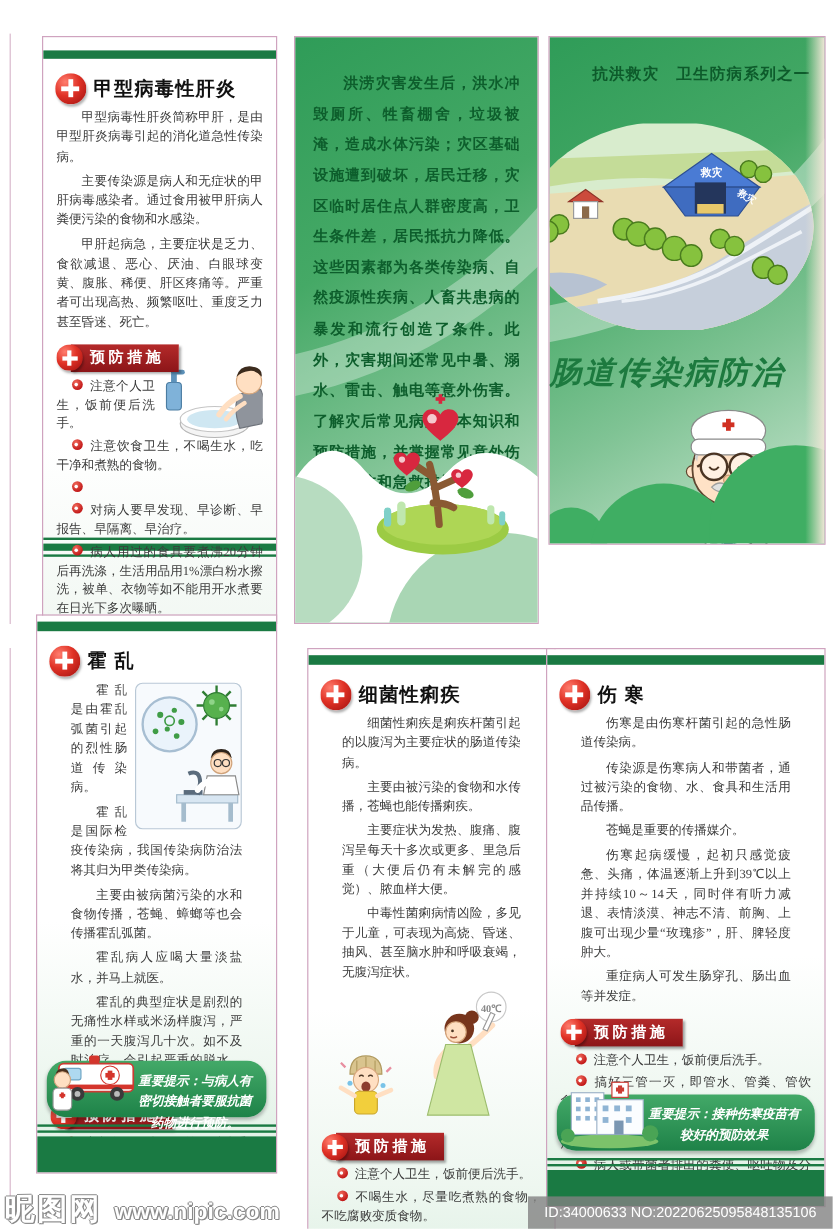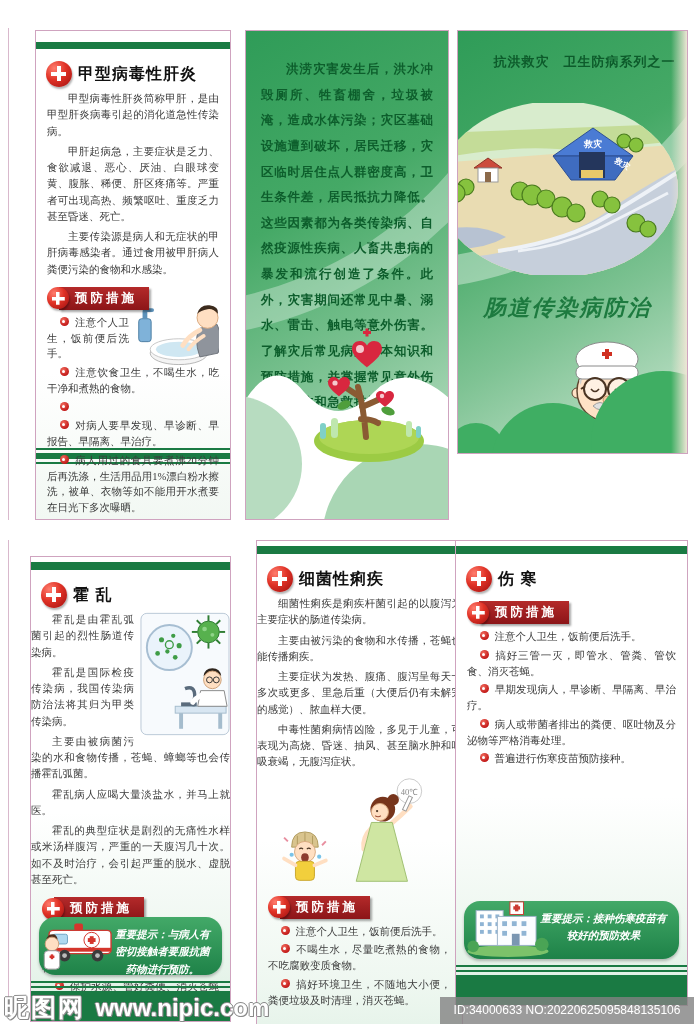--- a/index.html
+++ b/index.html
@@ -5,36 +5,36 @@
   html,body{margin:0;padding:0;background:#fff;}
   body{width:694px;height:1024px;position:relative;overflow:hidden;
        font-family:"Liberation Serif", serif;}
   .panel{position:absolute;box-sizing:border-box;border:1px solid #cfa3bf;background:#fff;overflow:hidden;}
   .vline{position:absolute;width:1px;background:#d9b8cc;}
   
   #t1{left:35px;top:30px;width:196px;height:490px;background:linear-gradient(180deg,#fff 70%,#f2f8f3 100%);}
   #t2{left:245px;top:30px;width:204px;height:490px;background:linear-gradient(150deg,#2f9c58 0%,#45a966 35%,#7fc394 65%,#cfe8d5 100%);}
   #t3{left:457px;top:30px;width:231px;height:424px;background:linear-gradient(150deg,#2f9c58 0%,#45a966 35%,#7fc394 65%,#cfe8d5 100%);}
   
-  #b1{left:30px;top:556px;width:201px;height:466px;}
+  #b1{left:30px;top:512px;width:201px;height:466px;}
   #b2{left:256px;top:540px;width:207px;height:546px;}
   #b3{left:455px;top:540px;width:233px;height:466px;}
   #b1,#b2,#b3{background:linear-gradient(180deg,#fff 0%,#fff 55%,#eef7f0 82%,#dcefe2 100%);}
   .greenbar{height:7px;background:#1a7a43;margin-top:11px;}
   .topbar{height:8px;background:#1a7a43;margin-top:5px;}
   .dtitle{display:flex;align-items:center;margin:12px 10px 4px;}
   .dtitle h2{margin:0 0 0 6px;font-family:"Liberation Sans",sans-serif;font-size:16px;font-weight:bold;color:#111;letter-spacing:1px;}
   .cross-badge{display:inline-block;width:26px;height:26px;border-radius:50%;flex:0 0 26px;
     background:linear-gradient(#fff,#fff) 50% 50%/58% 16% no-repeat,
                linear-gradient(#fff,#fff) 50% 50%/16% 58% no-repeat,
                radial-gradient(circle at 32% 28%,#ff7d6e 0%,#e03226 45%,#9d0f0f 100%);
     box-shadow:1px 2px 2px rgba(0,0,0,.3);}
   .cross-badge.sm{width:22px;height:22px;flex:0 0 22px;position:relative;z-index:2;}
   .para{font-size:10.5px;line-height:1.55;text-indent:2em;text-align:justify;color:#3b3b3b;margin:4px 0;}
-  .flow{margin:0 0;}
+  .flow{margin:0 28px;}
   .t1flow{margin:0 11px;}
   .prev-header{display:flex;align-items:center;margin:9px 11px 5px;position:relative;z-index:3;}
   .prev-box{background:linear-gradient(180deg,#b42a2a,#8c1518);color:#fff;
     font-family:"Liberation Sans",sans-serif;font-weight:bold;font-size:12.5px;letter-spacing:3px;
     padding:3px 12px 3px 16px;margin-left:-10px;box-shadow:2px 2px 2px rgba(0,0,0,.35);}
   .plist{margin:0 11px;position:relative;z-index:1;}
   .li{font-size:10.5px;line-height:1.5;text-indent:1.2em;text-align:justify;color:#3b3b3b;margin:3px 0;}
   .bullet{display:inline-block;width:9px;height:9px;border-radius:50%;margin-right:6px;position:relative;
     background:radial-gradient(circle at 35% 30%,#f0685a,#c01616 75%);}
   .bullet::after{content:"";position:absolute;left:2px;top:3px;width:3px;height:3px;border-radius:50%;background:#fff;}
@@ -47,63 +47,63 @@
   #t2 .arc{width:760px;height:760px;border:34px solid rgba(255,255,255,.32);left:-500px;top:-520px;}
   #t3 .arc{width:760px;height:760px;border:30px solid rgba(255,255,255,.38);left:-480px;top:-560px;}
   .intro-text{position:relative;z-index:2;margin:26px 15px 0;font-size:12.5px;line-height:2.05;
     text-indent:2em;text-align:justify;color:#0d5e2c;font-weight:bold;}
   .cloud{position:absolute;left:0;right:0;bottom:0;height:175px;z-index:2;}
   .treeimg{position:absolute;right:14px;bottom:52px;z-index:3;}
   
   .series{position:relative;z-index:3;margin:22px 6px 0 30px;text-align:center;
     font-family:"Liberation Sans",sans-serif;font-weight:bold;font-size:13px;color:#0d5b2b;letter-spacing:1px;}
   .landscape{position:absolute;left:0;top:72px;z-index:2;}
-  .cover-title{position:absolute;left:0;right:10px;top:262px;z-index:3;text-align:center;margin:0;
-    font-size:22px;font-weight:bold;color:#1d7a3f;letter-spacing:2px;font-style:italic;}
+  .cover-title{position:absolute;left:0;right:10px;top:262px;z-index:3;text-align:left;margin:0;
+    font-size:26px;font-weight:bold;color:#1d7a3f;letter-spacing:2px;font-style:italic;}
   .doctorimg{position:absolute;right:24px;top:298px;z-index:4;}
   .bushes{position:absolute;left:0;bottom:0;z-index:5;}
   .edge-strip{position:absolute;right:0;top:0;bottom:0;width:16px;z-index:6;
     background:linear-gradient(to right,rgba(236,230,212,0),#ece6d4);}
   
   .chol-illus{float:right;width:90px;height:124px;margin:0 0 4px 6px;border-radius:4px;}
-  .fam-illus{height:112px;margin:2px 0 0;text-align:left;}
-  .notice{position:absolute;left:8px;right:8px;bottom:46px;height:58px;border-radius:16px;z-index:4;
+  .fam-illus{height:112px;margin:2px 0 0;text-align:left;font-weight:bold;}
+  .notice{position:absolute;left:8px;right:8px;bottom:46px;height:47px;border-radius:16px;z-index:4;
     background:linear-gradient(180deg,#43a968,#1e8248);box-shadow:0 2px 3px rgba(0,0,0,.25);}
   .notice-text{margin:9px 8px 0 72px;color:#fff;font-weight:bold;font-style:italic;
     font-size:10.5px;line-height:1.65;text-align:center;}
   .notice-img{position:absolute;left:2px;bottom:2px;}
   .panel-footer{position:absolute;left:0;right:0;bottom:0;z-index:3;}
   .fband{height:30px;background:#1a7a43;margin-top:2px;}
   
   .wm-left{position:absolute;left:4px;top:991px;z-index:9;color:#fff;font-weight:bold;
     font-family:"Liberation Sans",sans-serif;
     text-shadow:1px 0 #8a8a8a,-1px 0 #8a8a8a,0 1px #8a8a8a,0 -1px #8a8a8a,1px 1px #8a8a8a;}
   .wm-left .logo{font-size:25px;letter-spacing:2px;}
-  .wm-left .url{font-size:24px;margin-left:6px;}
+  .wm-left .url{font-size:19px;margin-left:6px;}
   .wm-right{position:absolute;right:0;top:997px;width:254px;height:40px;z-index:9;
     background:rgba(130,130,130,.8);color:#fff;font-family:"Liberation Sans",sans-serif;
     font-size:12px;line-height:26px;text-align:center;}
   svg{display:block;}
 </style>
 </head>
 <body>
 
 <div class="vline" style="left:8px;top:28px;height:492px;"></div>
 <div class="vline" style="left:8px;top:540px;height:466px;"></div>
 
 <div id="t1" class="panel">
   <div class="greenbar"></div>
   <div class="dtitle">
     <span class="cross-badge"></span>
     <h2>甲型病毒性肝炎</h2>
   </div>
   <div class="t1flow">
     <p class="para">甲型病毒性肝炎简称甲肝，是由甲型肝炎病毒引起的消化道急性传染病。</p>
+    <p class="para">主要传染源是病人和无症状的甲肝病毒感染者。通过食用被甲肝病人粪便污染的食物和水感染。</p>
     <p class="para">甲肝起病急，主要症状是乏力、食欲减退、恶心、厌油、白眼球变黄、腹胀、稀便、肝区疼痛等。严重者可出现高热、频繁呕吐、重度乏力甚至昏迷、死亡。</p>
-    <p class="para">主要传染源是病人和无症状的甲肝病毒感染者。通过食用被甲肝病人粪便污染的食物和水感染。</p>
   </div>
   <div class="prev-header">
     <span class="cross-badge sm"></span>
     <span class="prev-box">预防措施</span>
   </div>
   <div class="plist">
     <div class="wash-float">
       <svg width="86" height="70" viewBox="0 0 90 72">
         <rect x="6" y="20" width="13" height="24" rx="3" fill="#7fb2d9" stroke="#4b7ca1"></rect>
         <rect x="10" y="12" width="5" height="8" fill="#5d92ba"></rect>
@@ -404,20 +404,27 @@
       <div class="fband"></div>
   </div>
 </div>
 
 <div id="b3" class="panel">
   <div class="topbar"></div>
   <div class="dtitle">
     <span class="cross-badge"></span>
     <h2>伤 寒</h2>
   </div>
+  <div class="flow">
+    <p class="para">伤寒是由伤寒杆菌引起的急性肠道传染病。</p>
+    <p class="para">传染源是伤寒病人和带菌者，通过被污染的食物、水、食具和生活用品传播。</p>
+    <p class="para">苍蝇是重要的传播媒介。</p>
+    <p class="para">伤寒起病缓慢，起初只感觉疲惫、头痛，体温逐渐上升到39℃以上并持续10～14天，同时伴有听力减退、表情淡漠、神志不清、前胸、上腹可出现少量“玫瑰疹”，肝、脾轻度肿大。</p>
+    <p class="para">重症病人可发生肠穿孔、肠出血等并发症。</p>
+  </div>
   <div class="prev-header">
     <span class="cross-badge sm"></span>
     <span class="prev-box">预防措施</span>
   </div>
   <div class="plist">
     <p class="li"><span class="bullet"></span><span>注意个人卫生，饭前便后洗手。</span></p>
     <p class="li"><span class="bullet"></span><span>搞好三管一灭，即管水、管粪、管饮食、消灭苍蝇。</span></p>
     <p class="li"><span class="bullet"></span><span>早期发现病人，早诊断、早隔离、早治疗。</span></p>
     <p class="li"><span class="bullet"></span><span>病人或带菌者排出的粪便、呕吐物及分泌物等严格消毒处理。</span></p>
     <p class="li"><span class="bullet"></span><span>普遍进行伤寒疫苗预防接种。</span></p>

